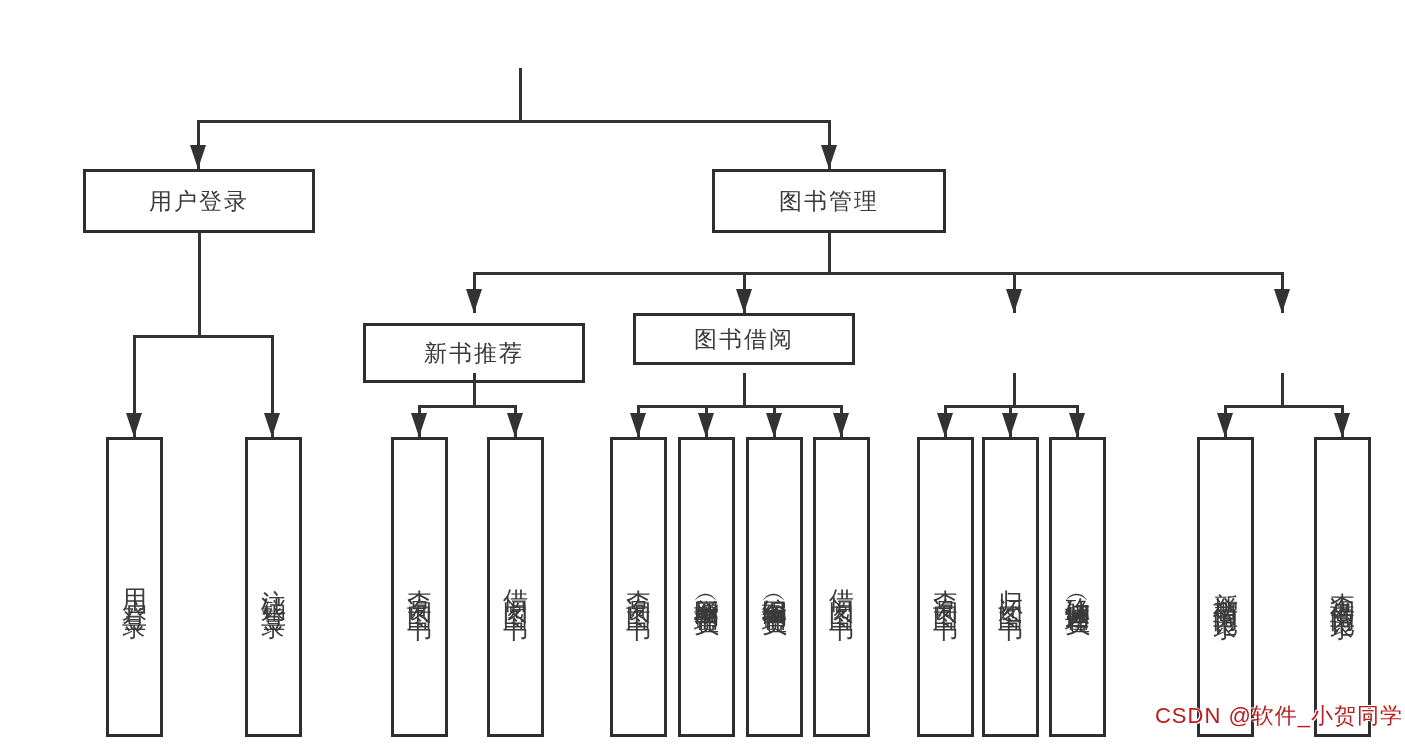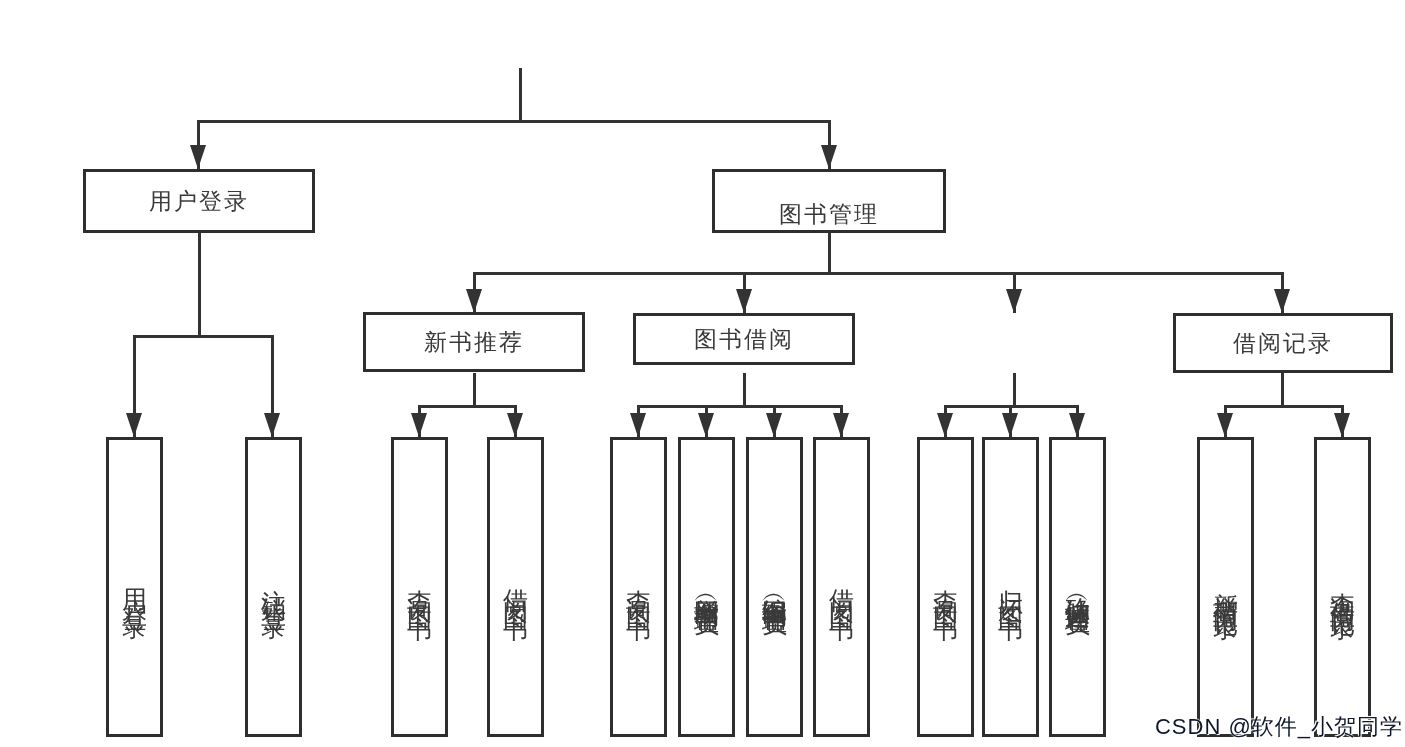--- a/index.html
+++ b/index.html
@@ -25,42 +25,42 @@
   .ls5{letter-spacing:5px;}
   .ls2{letter-spacing:2px;}
   .lv{position:absolute;width:3px;background:#333333;}
   .lh{position:absolute;height:3px;background:#333333;}
   .ah{
     position:absolute;width:0;height:0;
     border-left:8px solid transparent;border-right:8px solid transparent;
     border-top:24px solid #333333;
   }
   .watermark{
-    position:absolute;right:2px;bottom:5px;
-    color:#0f172a;font-size:22px;letter-spacing:1px;
+    position:absolute;right:2px;bottom:16px;
+    color:#b91c1c;font-size:22px;letter-spacing:1px;
     text-shadow:0 0 2px #ffffff,1px 1px 0 #ffffff,-1px -1px 0 #ffffff;
   }
 </style>
 </head>
 <body>
 
 <div class="canvas">
 
 
   <div class="lv" style="left:519px;top:68px;height:55px;"></div>
   <div class="lh" style="left:197px;top:120px;width:634px;"></div>
   <div class="lv" style="left:197px;top:120px;height:49px;"></div>
   <div class="ah" style="left:190px;top:145px;"></div>
   <div class="lv" style="left:828px;top:120px;height:49px;"></div>
   <div class="ah" style="left:821px;top:145px;"></div>
 
   <div class="hbox" style="left:83px;top:169px;width:232px;height:64px;">
     <span>用户登录</span>
   </div>
-  <div class="hbox" style="left:712px;top:169px;width:234px;height:64px;align-items:flex-end;">
+  <div class="hbox" style="left:712px;top:169px;width:234px;height:64px;">
     <span>图书管理</span>
   </div>
 
   <div class="lv" style="left:198px;top:233px;height:104px;"></div>
   <div class="lh" style="left:133px;top:335px;width:141px;"></div>
   <div class="lv" style="left:133px;top:335px;height:102px;"></div>
   <div class="ah" style="left:126px;top:413px;"></div>
   <div class="lv" style="left:271px;top:335px;height:102px;"></div>
   <div class="ah" style="left:264px;top:413px;"></div>
 
@@ -68,28 +68,25 @@
   <div class="lh" style="left:473px;top:272px;width:810px;"></div>
   <div class="lv" style="left:473px;top:272px;height:41px;"></div>
   <div class="ah" style="left:466px;top:289px;"></div>
   <div class="lv" style="left:743px;top:272px;height:41px;"></div>
   <div class="ah" style="left:736px;top:289px;"></div>
   <div class="lv" style="left:1013px;top:272px;height:41px;"></div>
   <div class="ah" style="left:1006px;top:289px;"></div>
   <div class="lv" style="left:1281px;top:272px;height:41px;"></div>
   <div class="ah" style="left:1274px;top:289px;"></div>
 
-  <div class="hbox" style="left:363px;top:312px;width:222px;height:60px;">
+  <div class="hbox" style="left:363px;top:323px;width:222px;height:60px;">
     <span>新书推荐</span>
   </div>
   <div class="hbox" style="left:633px;top:313px;width:222px;height:52px;">
     <span>图书借阅</span>
-  </div>
-  <div class="hbox" style="left:1173px;top:313px;width:220px;height:60px;">
-    <span>借阅记录</span>
   </div>
 
   <div class="lv" style="left:473px;top:373px;height:34px;"></div>
   <div class="lh" style="left:418px;top:405px;width:99px;"></div>
   <div class="lv" style="left:418px;top:405px;height:32px;"></div>
   <div class="ah" style="left:411px;top:413px;"></div>
   <div class="lv" style="left:514px;top:405px;height:32px;"></div>
   <div class="ah" style="left:507px;top:413px;"></div>
 
   <div class="lv" style="left:743px;top:373px;height:34px;"></div>

